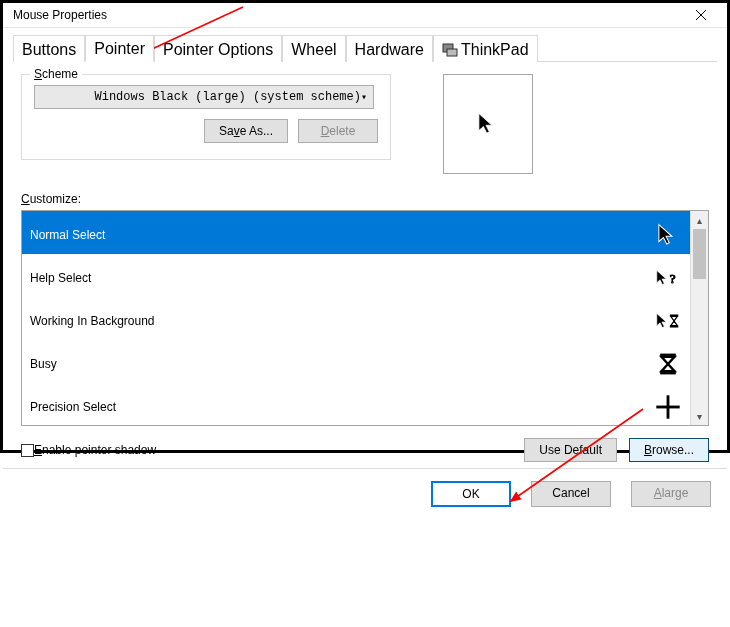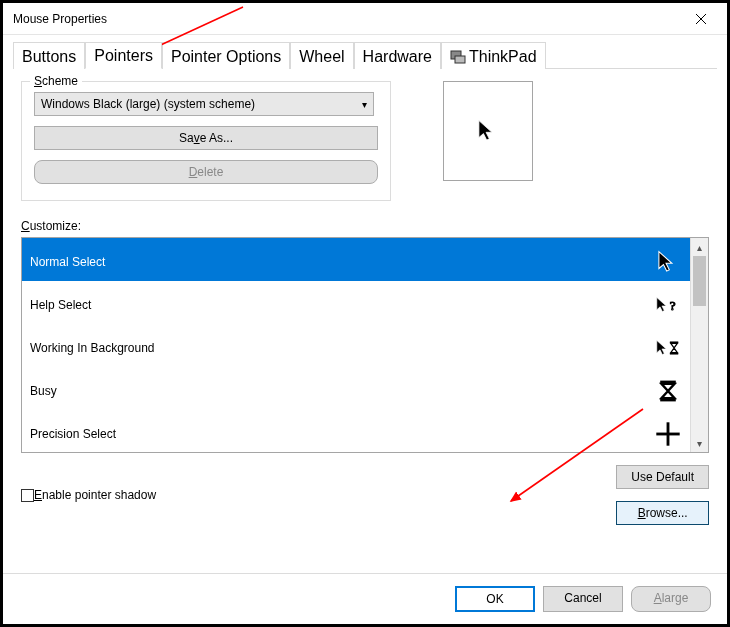--- a/index.html
+++ b/index.html
@@ -11,21 +11,21 @@
     background: #fff;
     color: #000;
     width: 730px;
     height: 627px;
     overflow: hidden;
     position: relative;
   }
   .window {
     border: 3px solid #000;
     width: 730px;
-    height: 627px;
+    height: 453px;
     display: flex;
     flex-direction: column;
     background: #fff;
     position: relative;
   }
   .titlebar {
     display: flex;
     justify-content: space-between;
     align-items: center;
     height: 32px;
@@ -92,42 +92,42 @@
   }
   .scheme-select {
     width: 340px;
     height: 24px;
     border: 1px solid #adadad;
     background: #e8e8e8;
     color: #000;
     display: flex;
     align-items: center;
     padding: 0 6px;
-    justify-content: space-between;
+    justify-content: flex-end;
     margin-bottom: 10px;
+    font-family: Liberation Mono, monospace;
   }
   .scheme-select .caret {
     font-size: 10px;
   }
   .scheme-btns {
     display: flex;
     gap: 10px;
     justify-content: flex-end;
     padding-right: 0;
-    flex-direction: column;
   }
   .btn {
     border: 1px solid #adadad;
     background: #e1e1e1;
     padding: 4px 14px;
     font-size: 12px;
     min-width: 80px;
     text-align: center;
   }
-  .btn.disabled { color: #888; border-radius: 8px; }
+  .btn.disabled { color: #888; }
   .btn.highlight { border: 1px solid #0c4a6e; background: #e6f2fb; }
   .btn.primary { border: 2px solid #0078d7; background: #fff;}
   .preview-box {
     border: 1px solid #a5a5a5;
     width: 90px; height: 100px;
     margin-left: 36px;
     display: flex;
     align-items: center; justify-content: center;
   }
   .customize-label { margin: 4px 0 4px 0; }
@@ -175,27 +175,27 @@
     align-items: center;
     justify-content: space-between;
     margin-top: 12px;
   }
   .checkbox {
     display: flex; align-items: center; 
   }
   .checkbox .box {
     width: 13px; height: 13px; border: 1px solid #333; background: #fff;
   }
-  .under-right { display:flex; gap:12px;flex-direction:column; }
+  .under-right { display:flex; gap:12px; }
   .footer {
     border-top: 1px solid #dcdcdc;
     padding: 12px 16px;
     display: flex;
     justify-content: flex-end;
-    gap: 8px;
+    gap: 20px;
   }
   
   .annot-arrow {
     position: absolute;
     pointer-events: none;
   }
   .underline { text-decoration: underline; text-decoration-color: currentColor; }
 </style>
 </head>
 <body>
@@ -211,21 +211,21 @@
         </svg>
     </div>
   </div>
 
   <div class="tabs-wrapper">
     <div class="tabs">
       <div class="tab">
           <span>Buttons</span>
         </div>
       <div class="tab active">
-          <span>Pointers</span>
+          <span>Pointer</span>
         </div>
       <div class="tab">
           <span>Pointer Options</span>
         </div>
       <div class="tab">
           <span>Wheel</span>
         </div>
       <div class="tab">
           <span>Hardware</span>
         </div>

